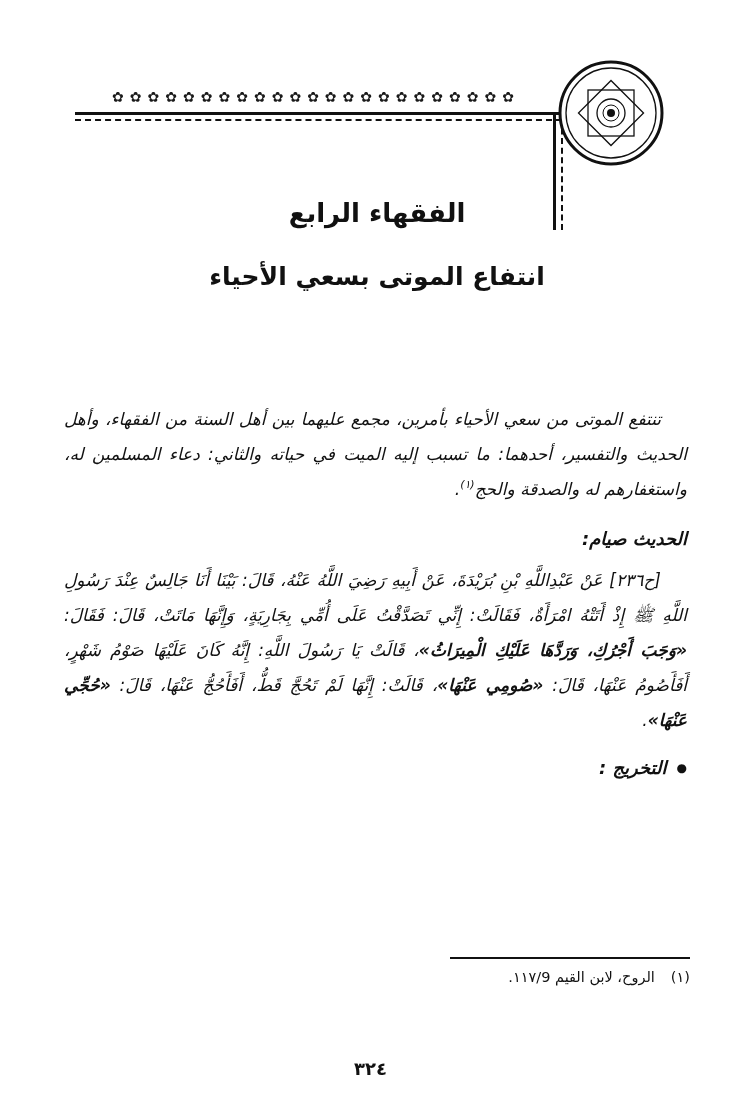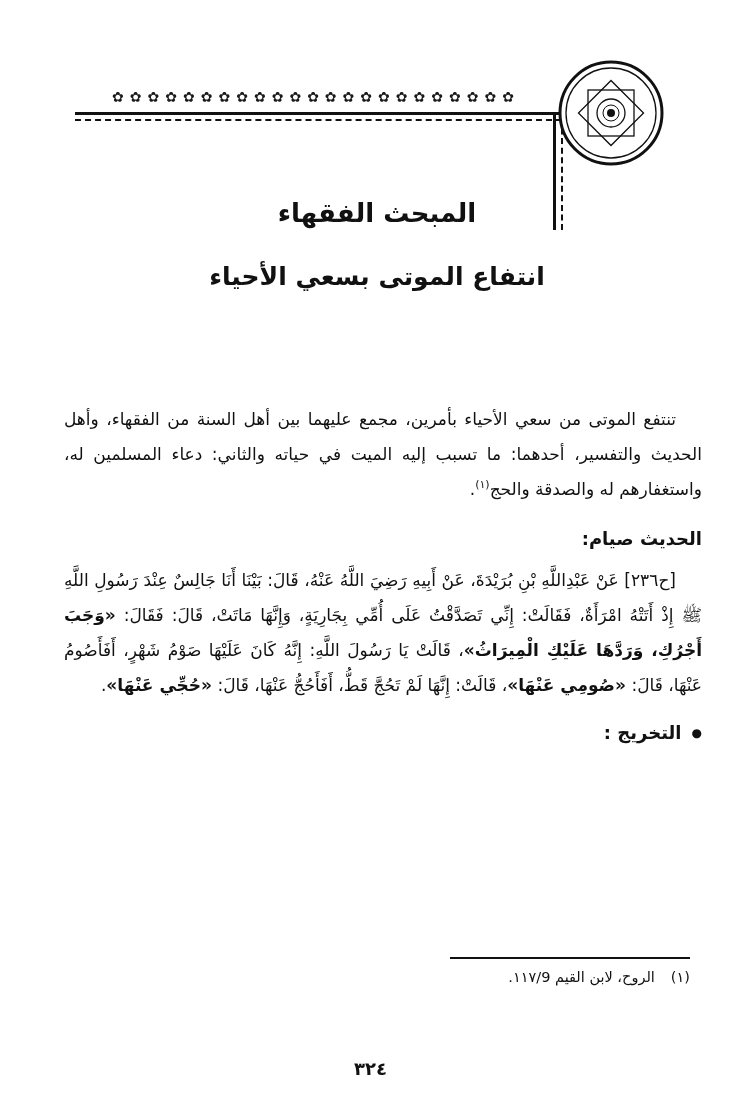--- a/index.html
+++ b/index.html
@@ -29,22 +29,22 @@
   .title {
     position:absolute; top:198px; left:0; right:0; margin:0;
     text-align:center; font-size:26px; font-weight:bold;
   }
   .subtitle {
     position:absolute; top:262px; left:0; right:0; margin:0;
     text-align:center; font-size:25px; font-weight:bold;
   }
   
   .content {
-    position:absolute; top:402px; right:52px; left:64px;
-    font-size:17px; line-height:2.05; text-align:justify;
+    position:absolute; top:402px; right:67px; left:64px;
+    font-size:17px; line-height:2.05; text-align:justify;font-style:italic;
   }
   .content p { margin:0; }
   .intro { text-indent:26px; }
   .fn-ref { font-size:11px; vertical-align:super; line-height:0; }
   .section-head { font-weight:bold; font-size:18px; margin:14px 0 6px !important; }
   .hadith { text-indent:26px; }
   .hadith .b { font-weight:bold; }
   .takhrij-head { font-weight:bold; font-size:18px; margin:12px 0 6px !important; }
   .bullet { font-size:12px; margin-left:10px; vertical-align:2px; }
   .takhrij { text-indent:26px; }
@@ -78,21 +78,21 @@
         <circle cx="55" cy="55" r="45" fill="none" stroke="#111" stroke-width="1.3"></circle>
         <rect x="32" y="32" width="46" height="46" fill="none" stroke="#111" stroke-width="1.3"></rect>
         <rect x="32" y="32" width="46" height="46" fill="none" stroke="#111" stroke-width="1.3" transform="rotate(45 55 55)"></rect>
         <circle cx="55" cy="55" r="14" fill="none" stroke="#111" stroke-width="1.3"></circle>
         <circle cx="55" cy="55" r="8" fill="none" stroke="#111" stroke-width="1"></circle>
         <circle cx="55" cy="55" r="4" fill="#111"></circle>
       </svg>
     </div>
   </div>
 
-  <h1 class="title">المبحث الفقهاء</h1>
+  <h1 class="title">الفقهاء الرابع</h1>
   <h2 class="subtitle">انتفاع الموتى بسعي الأحياء</h2>
 
   <div class="content">
 
     <p class="intro"><span>تنتفع الموتى من سعي الأحياء بأمرين، مجمع عليهما بين أهل السنة من الفقهاء، وأهل الحديث والتفسير، أحدهما: ما تسبب إليه الميت في حياته والثاني: دعاء المسلمين له، واستغفارهم له والصدقة والحج</span><sup class="fn-ref">(١)</sup><span>.</span></p>
 
     <p class="section-head">الحديث صيام:</p>
 
     <p class="hadith"><span>[ح٢٣٦] عَنْ عَبْدِاللَّهِ بْنِ بُرَيْدَةَ، عَنْ أَبِيهِ رَضِيَ اللَّهُ عَنْهُ، قَالَ: بَيْنَا أَنَا جَالِسٌ عِنْدَ رَسُولِ اللَّهِ ﷺ إِذْ أَتَتْهُ امْرَأَةٌ، فَقَالَتْ: إِنِّي تَصَدَّقْتُ عَلَى أُمِّي بِجَارِيَةٍ، وَإِنَّهَا مَاتَتْ، قَالَ: فَقَالَ: </span><span class="b">«وَجَبَ أَجْرُكِ، وَرَدَّهَا عَلَيْكِ الْمِيرَاثُ»</span><span>، قَالَتْ يَا رَسُولَ اللَّهِ: إِنَّهُ كَانَ عَلَيْهَا صَوْمُ شَهْرٍ، أَفَأَصُومُ عَنْهَا، قَالَ: </span><span class="b">«صُومِي عَنْهَا»</span><span>، قَالَتْ: إِنَّهَا لَمْ تَحُجَّ قَطُّ، أَفَأَحُجُّ عَنْهَا، قَالَ: </span><span class="b">«حُجِّي عَنْهَا»</span><span>.</span></p>
 

